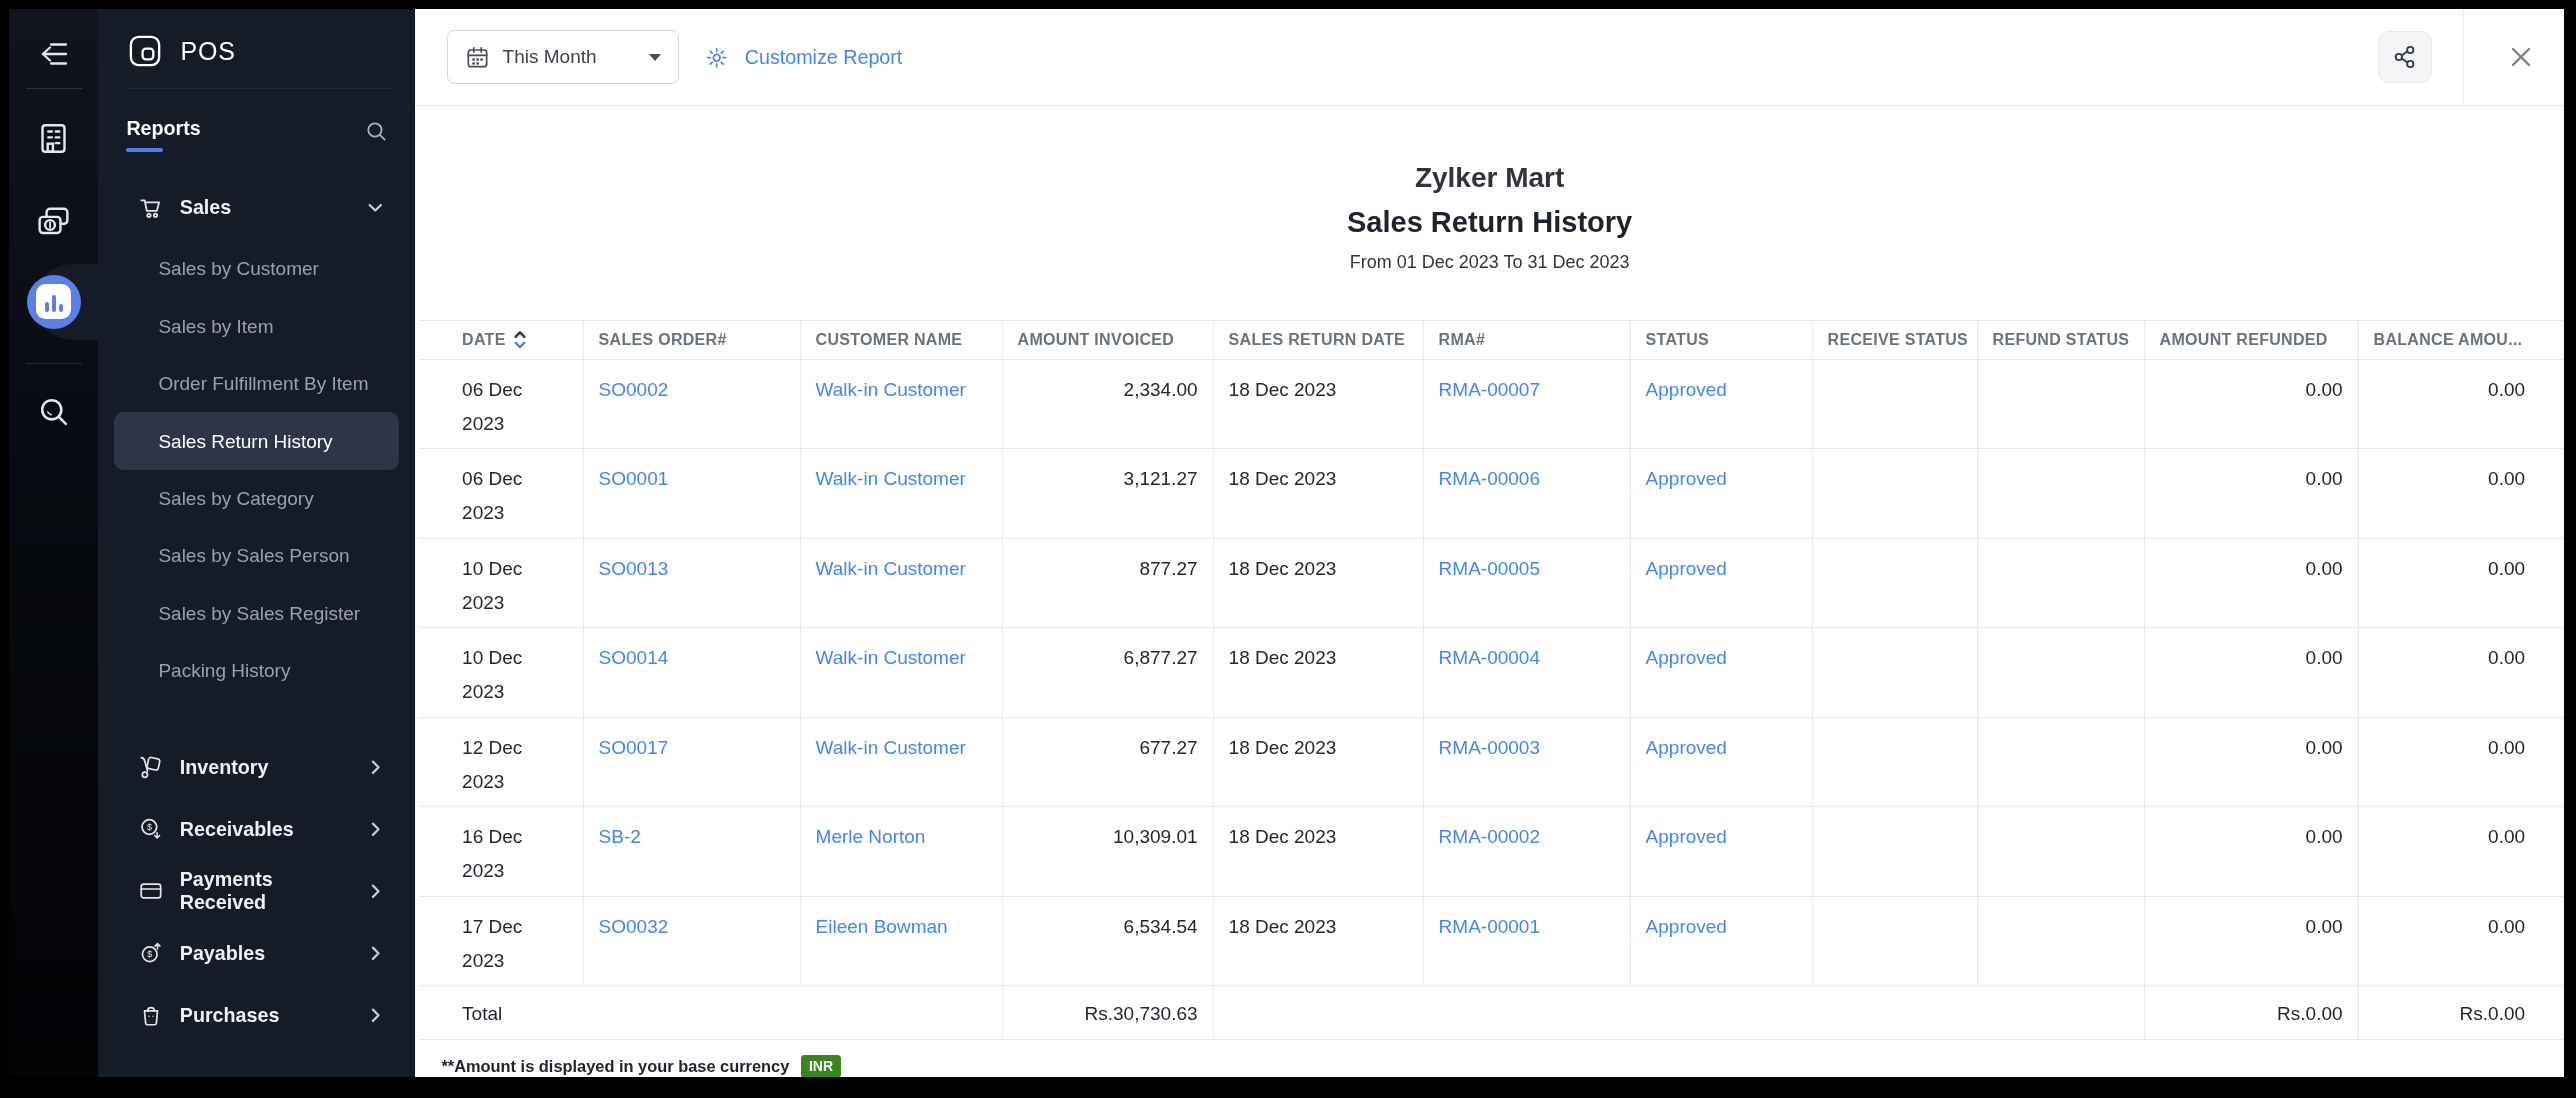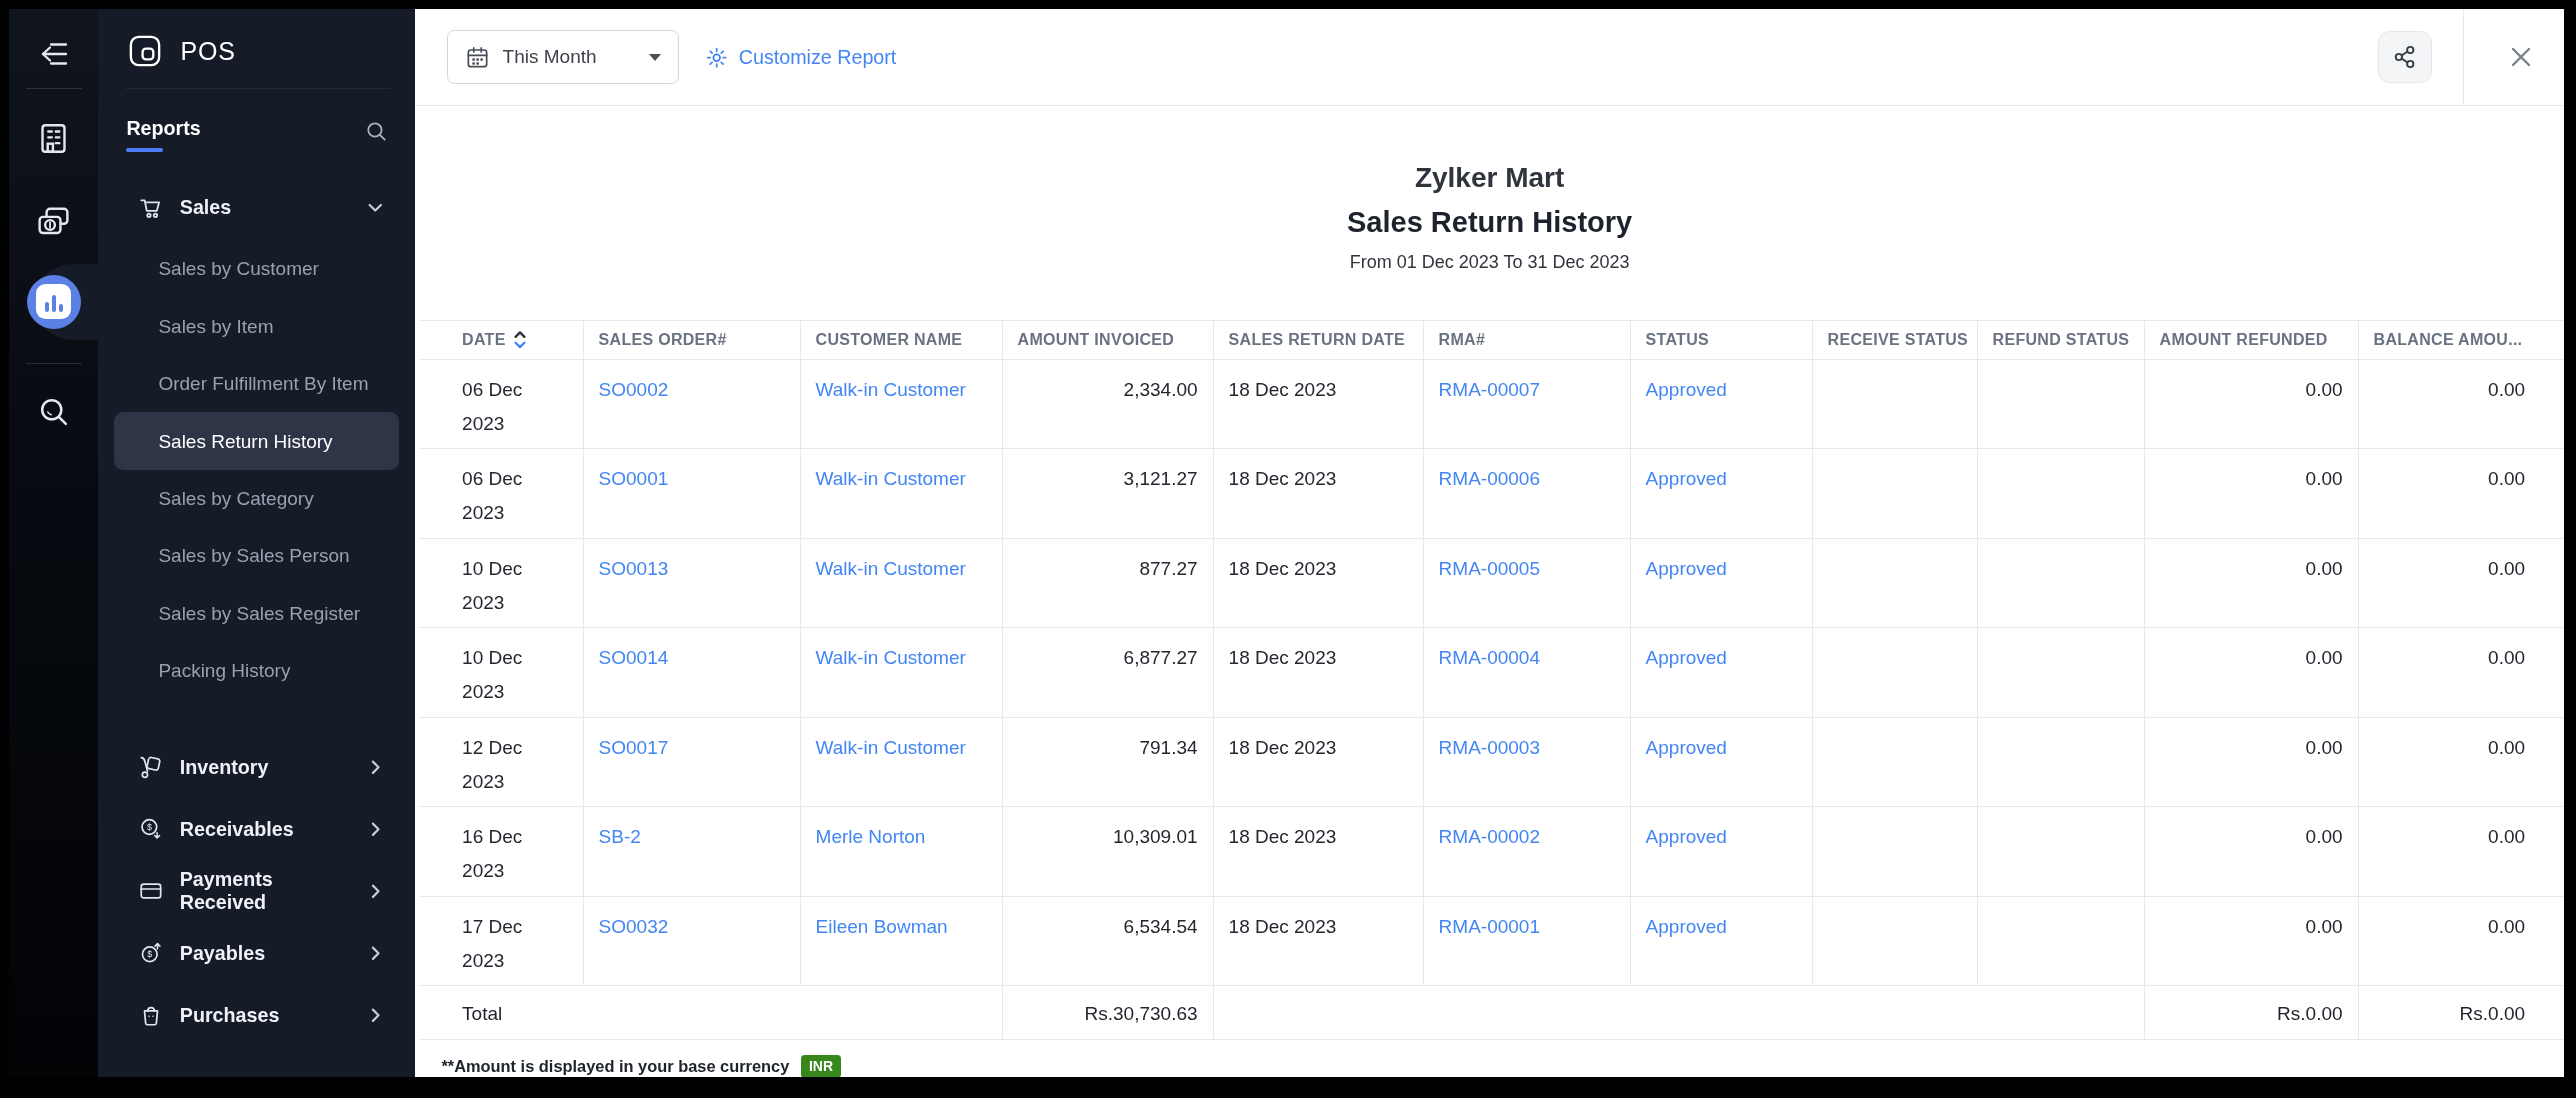--- a/index.html
+++ b/index.html
@@ -41,21 +41,21 @@
   .section-item { display: flex; align-items: center; margin: 0 16px; padding: 0 13px 0 23.4px; height: 62px; cursor: pointer; color: #eef1f6; }
   .section-item .glabel { font-size: 19.7px; font-weight: 600; margin-left: 16px; }
   .section-item .chev { margin-left: auto; color: #c7cdd9; display: flex; }
 
   
   .main { flex: 1; min-width: 0; background: #fff; display: flex; flex-direction: column; }
   .topbar { height: 97px; flex: 0 0 97px; display: flex; align-items: center; padding-left: 32px; border-bottom: 0.9px solid #e6e7ea; }
   .filter-box { display: flex; align-items: center; gap: 12.2px; width: 232px; height: 54px; border: 0.9px solid #d4d6dc; border-radius: 7.5px; padding: 0 17px; cursor: pointer; color: #3d424b; }
   .filter-label { font-size: 19px; font-weight: 500; color: #3d424b; }
   .caret-down { margin-left: auto; width: 0; height: 0; border-left: 6.6px solid transparent; border-right: 6.6px solid transparent; border-top: 7.5px solid #4a4e57; }
-  .customize { display: flex; align-items: center; gap: 10px; margin-left: 26px; color: var(--link, #4285f4); font-size: 19.7px; font-weight: 500; cursor: pointer; }
+  .customize { display: flex; align-items: center; gap: 16px; margin-left: 26px; color: var(--link, #4285f4); font-size: 19.7px; font-weight: 500; cursor: pointer; }
   .topbar-right { margin-left: auto; display: flex; align-items: center; align-self: stretch; }
   .share-btn { width: 54px; height: 52px; border-radius: 11.2px; background: #f4f5f6; border: 0.9px solid #e6e7ea; display: flex; align-items: center; justify-content: center; color: #383d46; cursor: pointer; }
   .topbar-divider { width: 0.9px; align-self: stretch; background: #e6e7ea; margin: 0 36px 0 31px; }
   .close-btn { width: 41px; height: 41px; display: flex; align-items: center; justify-content: center; color: #7b818c; cursor: pointer; margin-right: 22.5px; align-self: center; }
 
   .report-area { flex: 1; overflow: hidden; display: flex; flex-direction: column; }
   .report-header { text-align: center; margin-top: 56px; }
   .company-name { font-size: 28px; color: #30343d; font-weight: bold; }
   .report-title { font-size: 29px; font-weight: 600; color: #1d222c; margin-top: 11.2px; }
   .report-period { font-size: 18px; color: #30343d; margin-top: 13px; }
@@ -385,21 +385,21 @@
                 <td class="status-blue">Approved</td>
                 <td></td>
                 <td></td>
                 <td class="amount">0.00</td>
                 <td class="amount">0.00</td>
               </tr>
               <tr>
                 <td>12 Dec 2023</td>
                 <td><a class="cell-link">SO0017</a></td>
                 <td><a class="cell-link">Walk-in Customer</a></td>
-                <td class="amount">791.34</td>
+                <td class="amount">677.27</td>
                 <td>18 Dec 2023</td>
                 <td><a class="cell-link">RMA-00003</a></td>
                 <td class="status-blue">Approved</td>
                 <td></td>
                 <td></td>
                 <td class="amount">0.00</td>
                 <td class="amount">0.00</td>
               </tr>
               <tr>
                 <td>16 Dec 2023</td>

